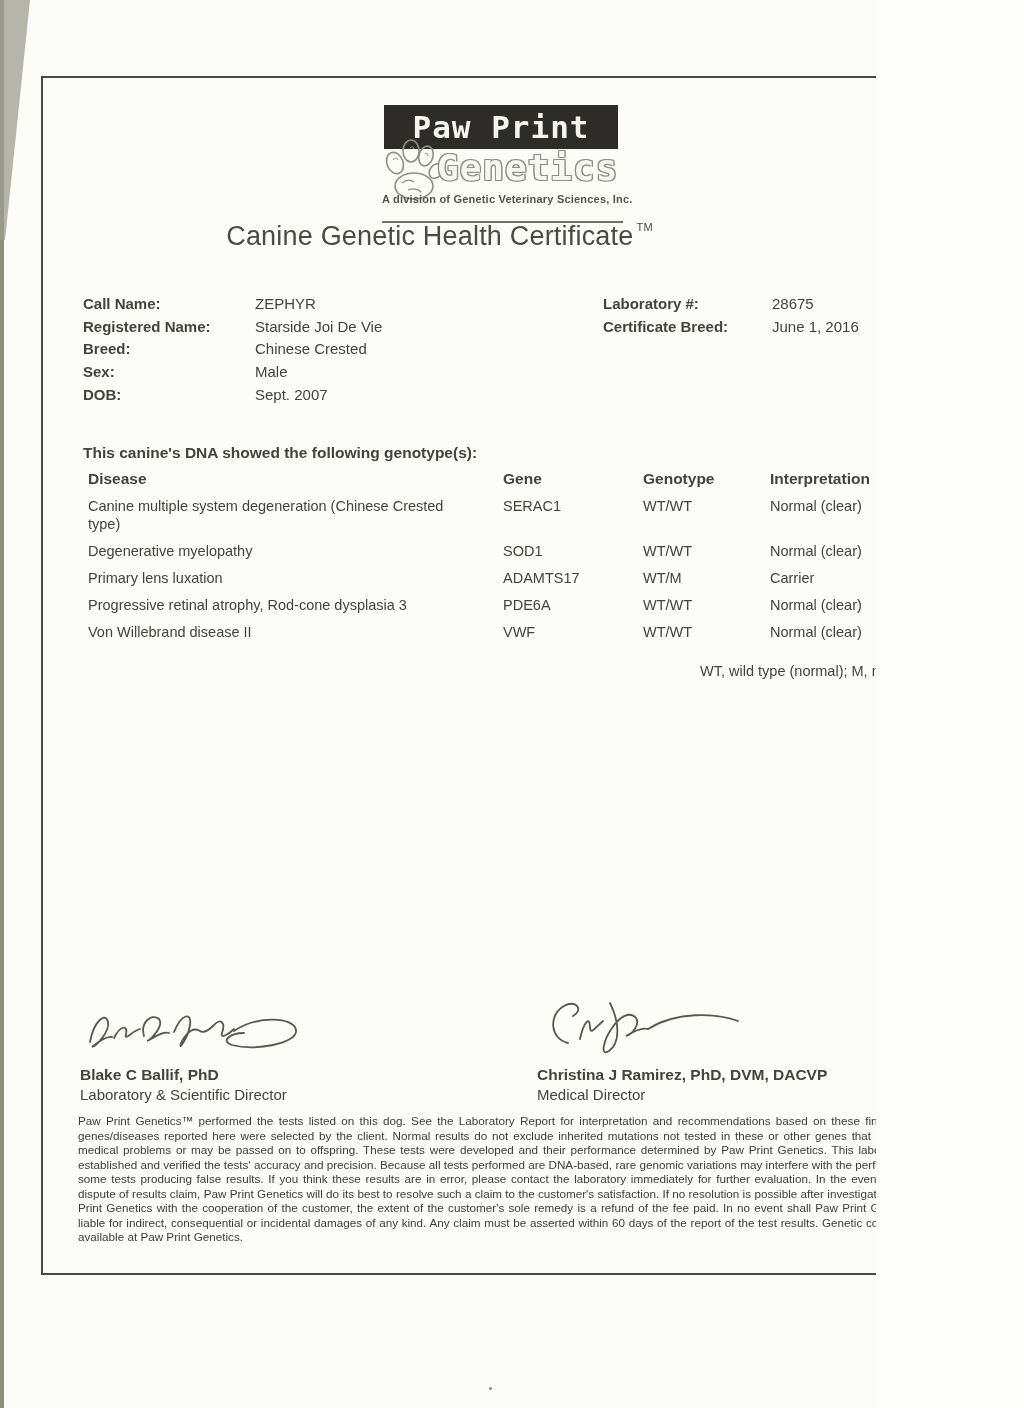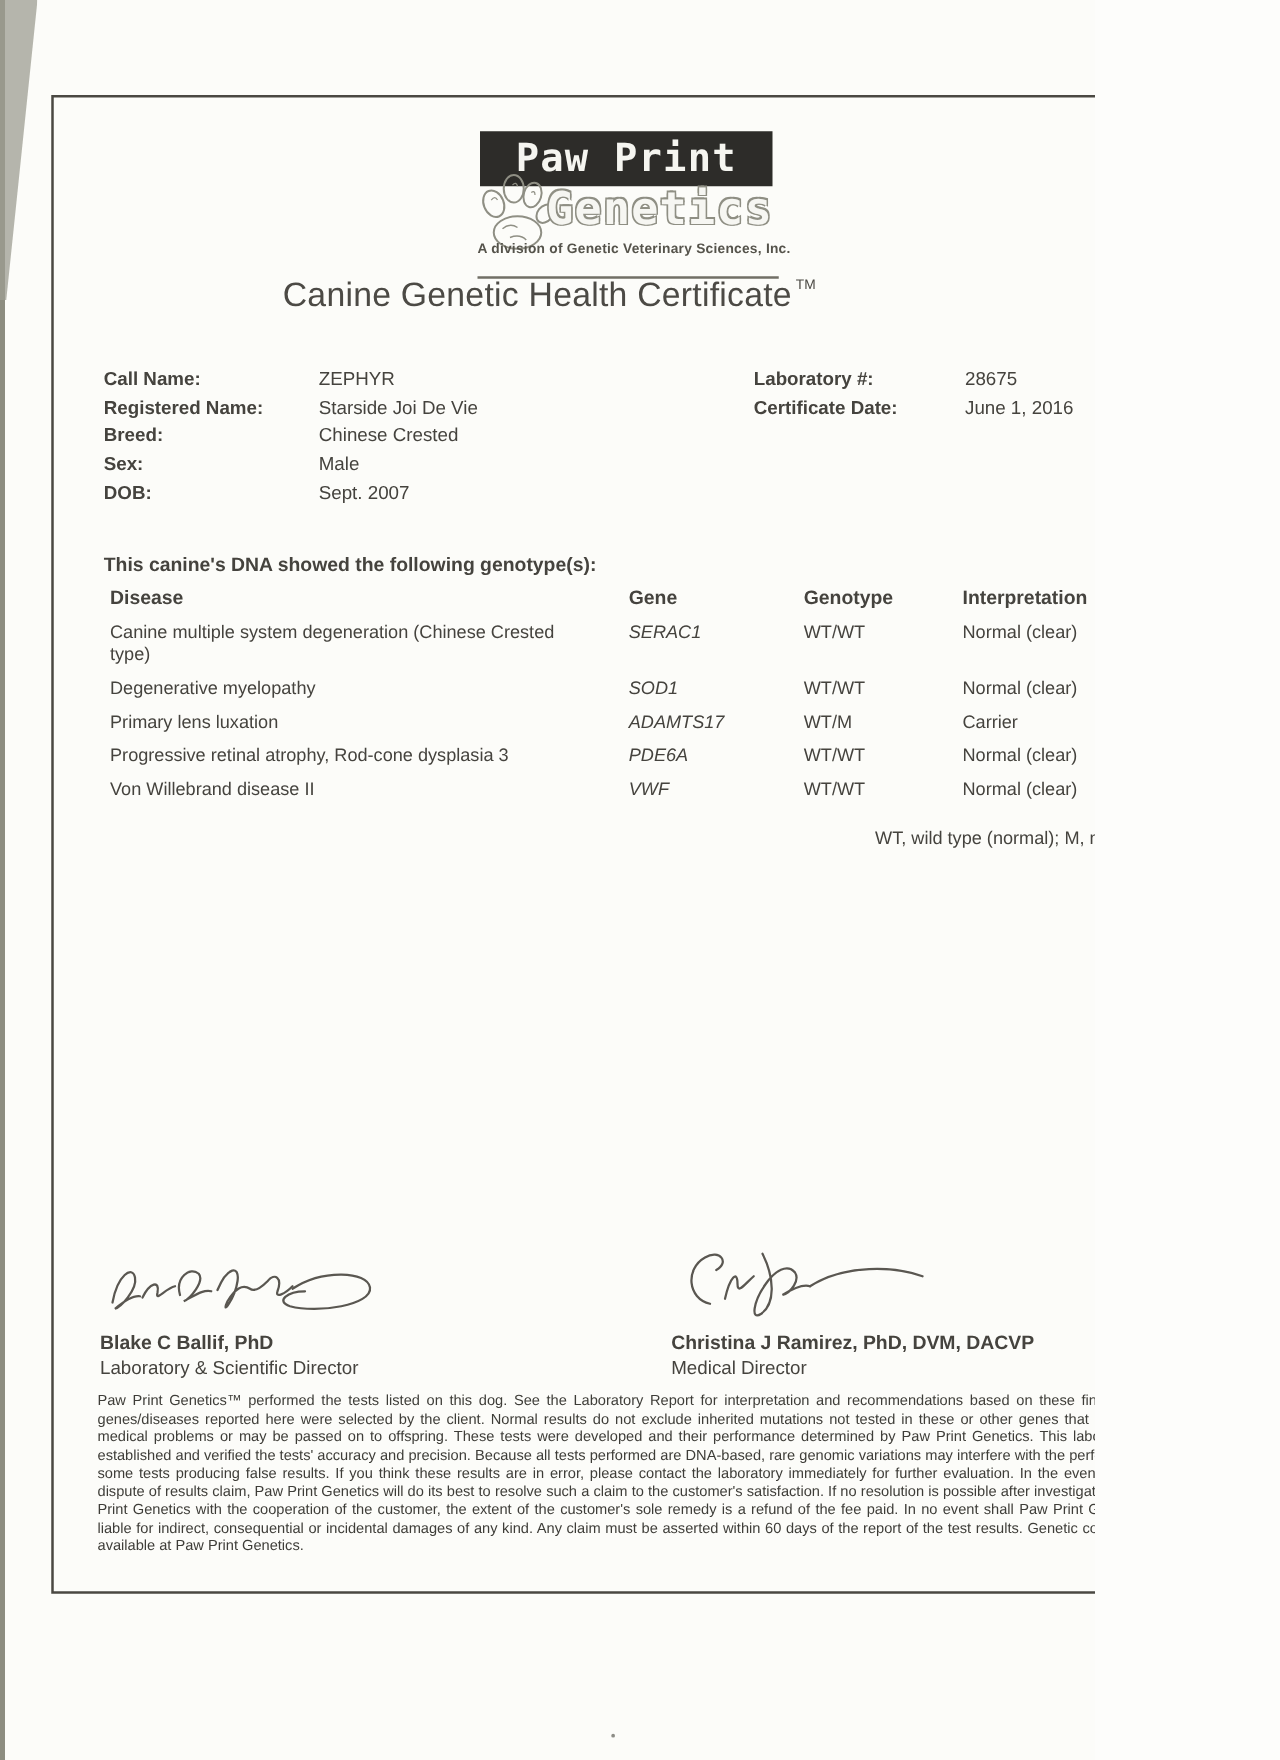--- a/index.html
+++ b/index.html
@@ -58,21 +58,21 @@
   .info-left .info-label { width:172px; font-weight:bold; }
   .info-right .info-label { width:169px; font-weight:bold; }
 
   .section-heading { position:absolute; left:83px; top:444px; font-size:15.5px; font-weight:bold;text-align:center; }
 
   
   .geno-table { position:absolute; left:88px; top:470px; width:846px; }
   .t-row { display:grid; grid-template-columns:415px 140px 127px 1fr; font-size:14.5px; line-height:18px; margin-bottom:9px; }
   .t-head { font-size:15.5px; font-weight:bold; }
   .t-cell.disease { max-width:385px; }
-  .t-cell.gene { font-style:italic; }
+  .t-cell.gene { }
 
   .footnote { position:absolute; left:600px; top:663px; width:316px; text-align:right; font-size:14.5px; }
 
   
   .sig-svg { position:absolute; }
   .sig-svg.left { left:82px; top:1000px; }
   .sig-svg.right { left:542px; top:995px; }
   .sig-text { position:absolute; }
   .sig-text.left { left:80px; top:1066px; }
   .sig-text.right { left:537px; top:1066px; }
@@ -136,21 +136,21 @@
       <span class="info-value">Sept. 2007</span>
     </div>
   </div>
 
   <div class="info-block info-right">
     <div class="info-row">
       <span class="info-label">Laboratory #:</span>
       <span class="info-value">28675</span>
     </div>
     <div class="info-row">
-      <span class="info-label">Certificate Date:</span>
+      <span class="info-label">Certificate Breed:</span>
       <span class="info-value">June 1, 2016</span>
     </div>
   </div>
 
   <div class="section-heading">This canine's DNA showed the following genotype(s):</div>
 
   <div class="geno-table">
     <div class="t-row t-head">
       <span class="t-cell">Disease</span>
       <span class="t-cell">Gene</span>

